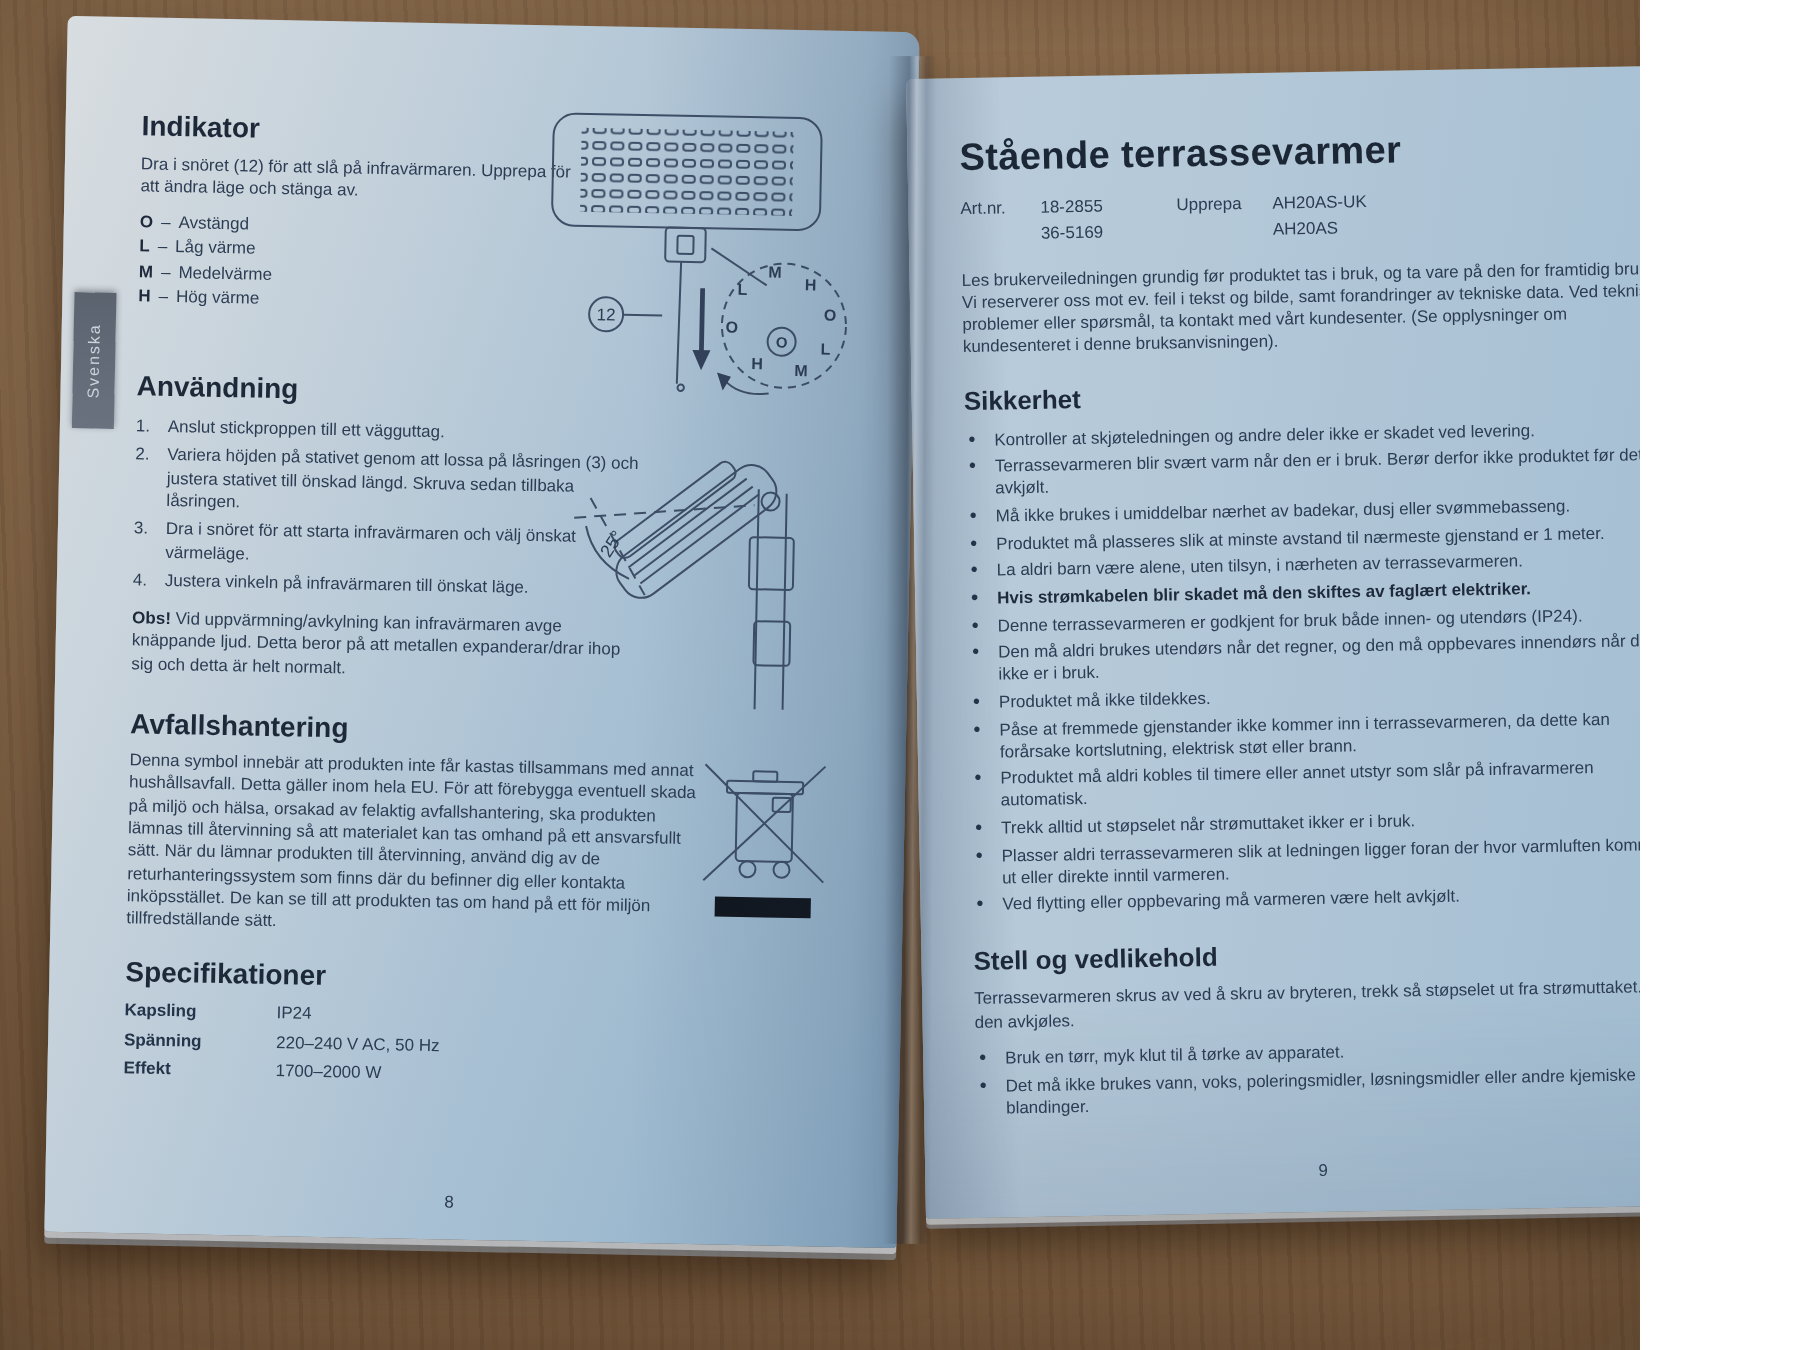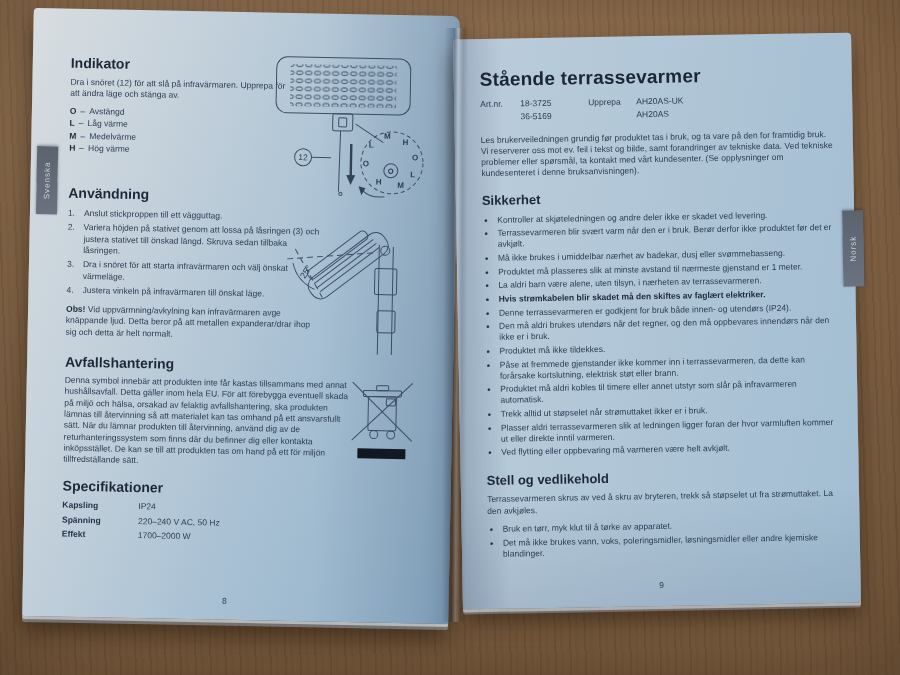--- a/index.html
+++ b/index.html
@@ -1,18 +1,18 @@
 <!DOCTYPE html>
 <html><head>
 <meta charset="utf-8">
 <style>
   * { margin:0; padding:0; box-sizing:border-box; }
   html,body { width:900px; height:675px; overflow:hidden; }
   .photo {
-    position:relative; width:900px; height:675px; overflow:hidden;
+    position:relative; width:820px; height:675px; overflow:hidden;
     font-family:"Liberation Sans","DejaVu Sans",sans-serif;
     background:
       radial-gradient(1100px 700px at 28% 18%, rgba(255,228,195,0.10), transparent 60%),
       repeating-linear-gradient(88deg, rgba(55,32,16,0.12) 0 2px, rgba(0,0,0,0) 2px 6px, rgba(95,63,36,0.10) 6px 9px, rgba(0,0,0,0) 9px 15px),
       linear-gradient(180deg, #8f6e4d 0%, #8a6a4a 45%, #7a5c3f 100%);
   }
   .photo::after{ content:""; position:absolute; inset:0; pointer-events:none;
     box-shadow: inset 0 0 120px rgba(30,18,8,0.35); }
 
   .page { position:absolute; z-index:2; }
@@ -269,21 +269,21 @@
   </div>
 
   <div class="page page-right">
     <div class="lang-tab tab-norsk">Norsk</div>
     <div class="pg-content pr-content">
 
       <div class="h-lg">Stående terrassevarmer</div>
 
       <div class="art-grid">
         <span class="art-col">Art.nr.</span>
-        <span class="art-col" style="white-space:pre-line">18-3725
+        <span class="art-col" style="white-space:pre-line">18-2855
 36-5169</span>
         <span class="art-col">Upprepa</span>
         <span class="art-col" style="white-space:pre-line">AH20AS-UK
 AH20AS</span>
       </div>
 
       <p class="body-t intro-p">Les brukerveiledningen grundig før produktet tas i bruk, og ta vare på den for framtidig bruk. Vi reserverer oss mot ev. feil i tekst og bilde, samt forandringer av tekniske data. Ved tekniske problemer eller spørsmål, ta kontakt med vårt kundesenter. (Se opplysninger om kundesenteret i denne bruksanvisningen).</p>
 
       <div class="sec-sikkerhet">
         <div class="h-sm">Sikkerhet</div>

